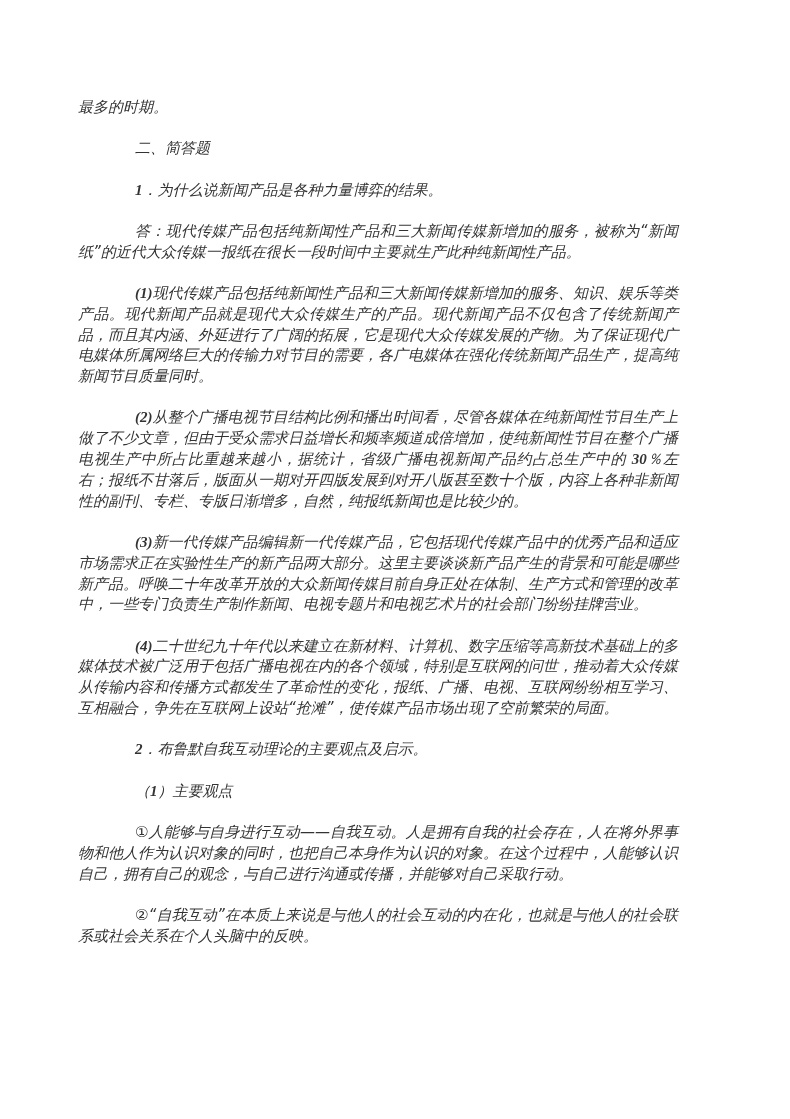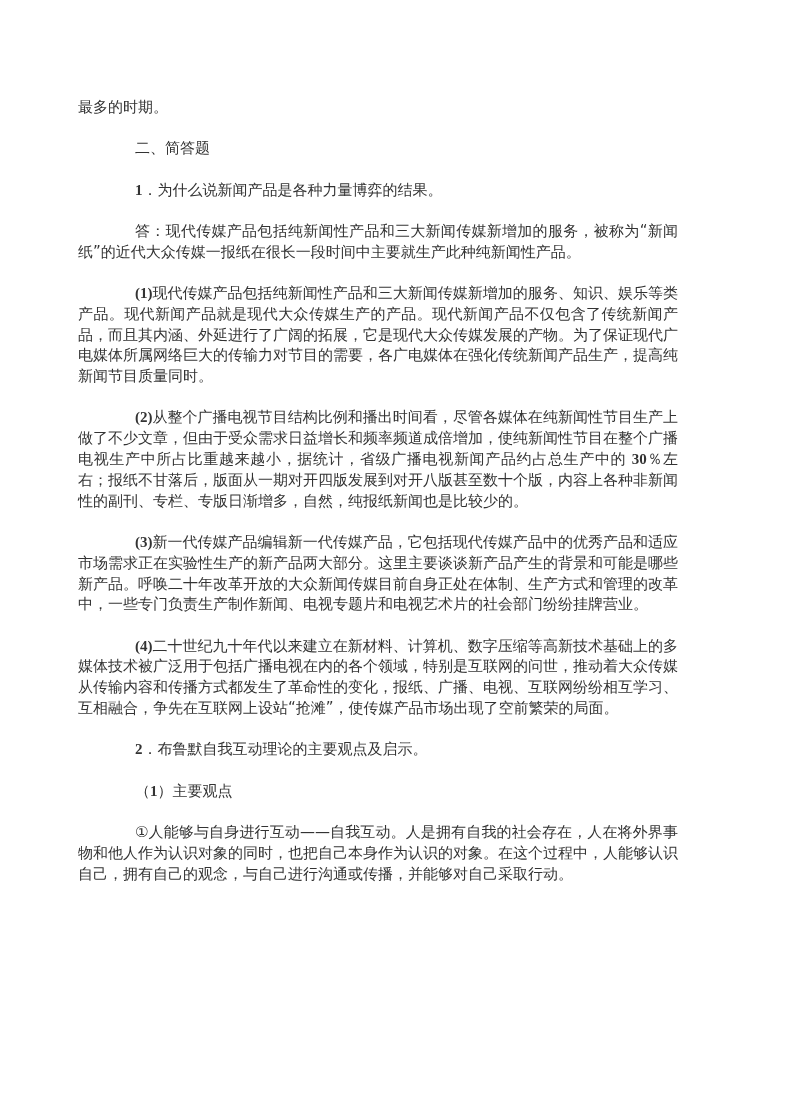--- a/index.html
+++ b/index.html
@@ -12,20 +12,21 @@
     height: 1119px;
     background: #ffffff;
     overflow: hidden;
   }
   .page {
     width: 790px;
     height: 971px;
     padding: 97px 112px 20px 78px;
     background: #ffffff;
     font-family: "DejaVu Sans", sans-serif;
+    font-style: italic;
   }
   p.para {
     margin: 0 0 20.5px 0;
     font-size: 15px;
     line-height: 20.8px;
     color: #333333;
     text-align: justify;
     word-break: break-all;
   }
   p.para.indent {
@@ -46,14 +47,15 @@
       <p class="para indent">二、简答题</p>
       <p class="para indent"><span class="latin-run">1</span>．为什么说新闻产品是各种力量博弈的结果。</p>
       <p class="para indent">答：现代传媒产品包括纯新闻性产品和三大新闻传媒新增加的服务，被称为“新闻纸”的近代大众传媒一报纸在很长一段时间中主要就生产此种纯新闻性产品。</p>
       <p class="para indent"><span class="latin-run">(1)</span>现代传媒产品包括纯新闻性产品和三大新闻传媒新增加的服务、知识、娱乐等类产品。现代新闻产品就是现代大众传媒生产的产品。现代新闻产品不仅包含了传统新闻产品，而且其内涵、外延进行了广阔的拓展，它是现代大众传媒发展的产物。为了保证现代广电媒体所属网络巨大的传输力对节目的需要，各广电媒体在强化传统新闻产品生产，提高纯新闻节目质量同时。</p>
       <p class="para indent"><span class="latin-run">(2)</span>从整个广播电视节目结构比例和播出时间看，尽管各媒体在纯新闻性节目生产上做了不少文章，但由于受众需求日益增长和频率频道成倍增加，使纯新闻性节目在整个广播电视生产中所占比重越来越小，据统计，省级广播电视新闻产品约占总生产中的 <span class="latin-run">30</span>％左右；报纸不甘落后，版面从一期对开四版发展到对开八版甚至数十个版，内容上各种非新闻性的副刊、专栏、专版日渐增多，自然，纯报纸新闻也是比较少的。</p>
       <p class="para indent"><span class="latin-run">(3)</span>新一代传媒产品编辑新一代传媒产品，它包括现代传媒产品中的优秀产品和适应市场需求正在实验性生产的新产品两大部分。这里主要谈谈新产品产生的背景和可能是哪些新产品。呼唤二十年改革开放的大众新闻传媒目前自身正处在体制、生产方式和管理的改革中，一些专门负责生产制作新闻、电视专题片和电视艺术片的社会部门纷纷挂牌营业。</p>
       <p class="para indent"><span class="latin-run">(4)</span>二十世纪九十年代以来建立在新材料、计算机、数字压缩等高新技术基础上的多媒体技术被广泛用于包括广播电视在内的各个领域，特别是互联网的问世，推动着大众传媒从传输内容和传播方式都发生了革命性的变化，报纸、广播、电视、互联网纷纷相互学习、互相融合，争先在互联网上设站“抢滩”，使传媒产品市场出现了空前繁荣的局面。</p>
       <p class="para indent"><span class="latin-run">2</span>．布鲁默自我互动理论的主要观点及启示。</p>
       <p class="para indent">（<span class="latin-run">1</span>）主要观点</p>
       <p class="para indent">①人能够与自身进行互动——自我互动。人是拥有自我的社会存在，人在将外界事物和他人作为认识对象的同时，也把自己本身作为认识的对象。在这个过程中，人能够认识自己，拥有自己的观念，与自己进行沟通或传播，并能够对自己采取行动。</p>
+      <p class="para indent">②“自我互动”在本质上来说是与他人的社会互动的内在化，也就是与他人的社会联系或社会关系在个人头脑中的反映。</p>
     </div>
 </div>
 
 </body></html>

